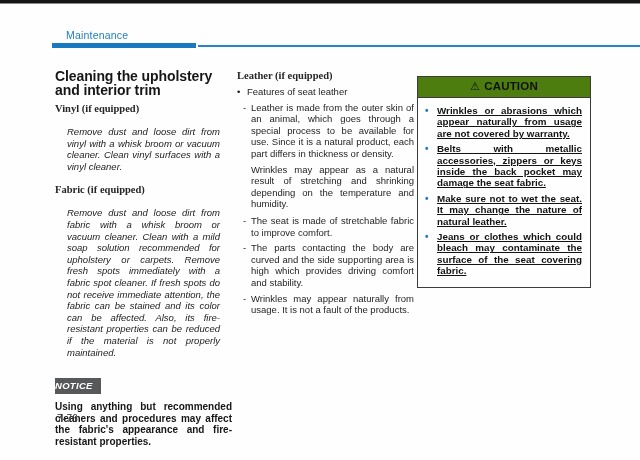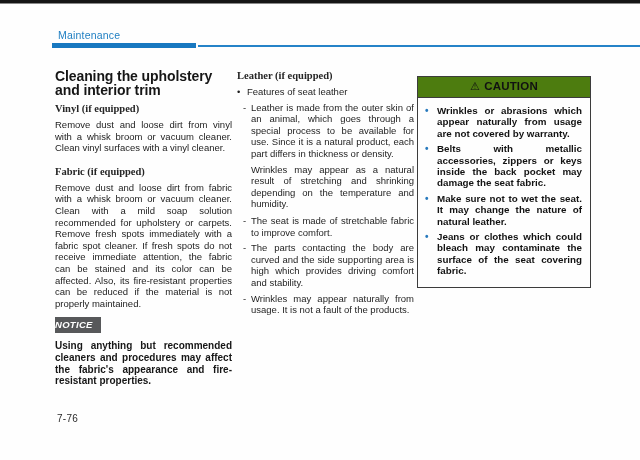--- a/index.html
+++ b/index.html
@@ -8,42 +8,43 @@
     font-family:"Liberation Sans",sans-serif;color:#1e1e1e;overflow:hidden;
     margin:0 auto;
   }
   
   .scan-artifact{
     position:absolute;top:0;left:0;width:100%;height:6px;
     background:linear-gradient(to bottom,#161616 0 55%,rgba(22,22,22,.5) 55% 75%,rgba(22,22,22,0) 75%);
   }
   
   .section-label{
-    position:absolute;left:58px;top:29px;font-size:10.5px;font-weight:500;
+    position:absolute;left:66px;top:29px;font-size:10.5px;font-weight:500;
     color:#1e7ec2;letter-spacing:.2px;
   }
   .bar-thick{position:absolute;left:52px;top:43px;width:144px;height:5px;background:#1878c0;}
   .bar-thin{position:absolute;left:198px;top:45px;width:442px;height:2px;background:#2583c8;}
 
   
   .col{position:absolute;top:70px;}
   .col1{left:55px;width:177px;}
   .col2{left:237px;width:177px;}
 
   .heading{
     font-size:14px;font-weight:bold;line-height:13.5px;
     margin:0 0 6px 0;color:#161616;letter-spacing:-.1px;
   }
   .subhead{
     font-family:"Liberation Serif",serif;font-weight:bold;font-size:10.5px;
     color:#262626;margin:0 0 5px 0;
   }
   .body-text{
-    font-size:9.5px;line-height:11.6px;text-align:justify;margin:0;
+    font-size:9.5px;line-height:11.6px;text-align:justify;margin:12px;
     color:#1c1c1c;
+    font-style:italic;
   }
   .mb-block{margin-bottom:12px;}
   .fabric-block .subhead{margin-top:2px;}
 
   .notice-badge{
     display:inline-block;background:#57585a;color:#fff;
     font-weight:bold;font-style:italic;font-size:9.5px;
     padding:2px 8px 3px 0;margin:8px 0 7px 0;letter-spacing:.3px;
   }
   .notice-body{
@@ -78,20 +79,21 @@
   }
   .caution-body{padding:7px 8px 6px 7px;}
   .caution-item{display:flex;margin:0 0 4px 0;}
   .caution-item .marker{
     width:12px;flex:0 0 12px;color:#2779bd;font-weight:bold;
     font-size:10px;line-height:11.4px;
   }
   .caution-item .txt{
     font-weight:bold;font-size:9.8px;line-height:11.4px;text-align:justify;
     color:#131313;
+    text-decoration:underline;
   }
 
   .page-number{
     position:absolute;left:57px;top:413px;font-size:10px;color:#2a2a2a;
     letter-spacing:.3px;
   }
 </style>
 </head>
 <body>
 

